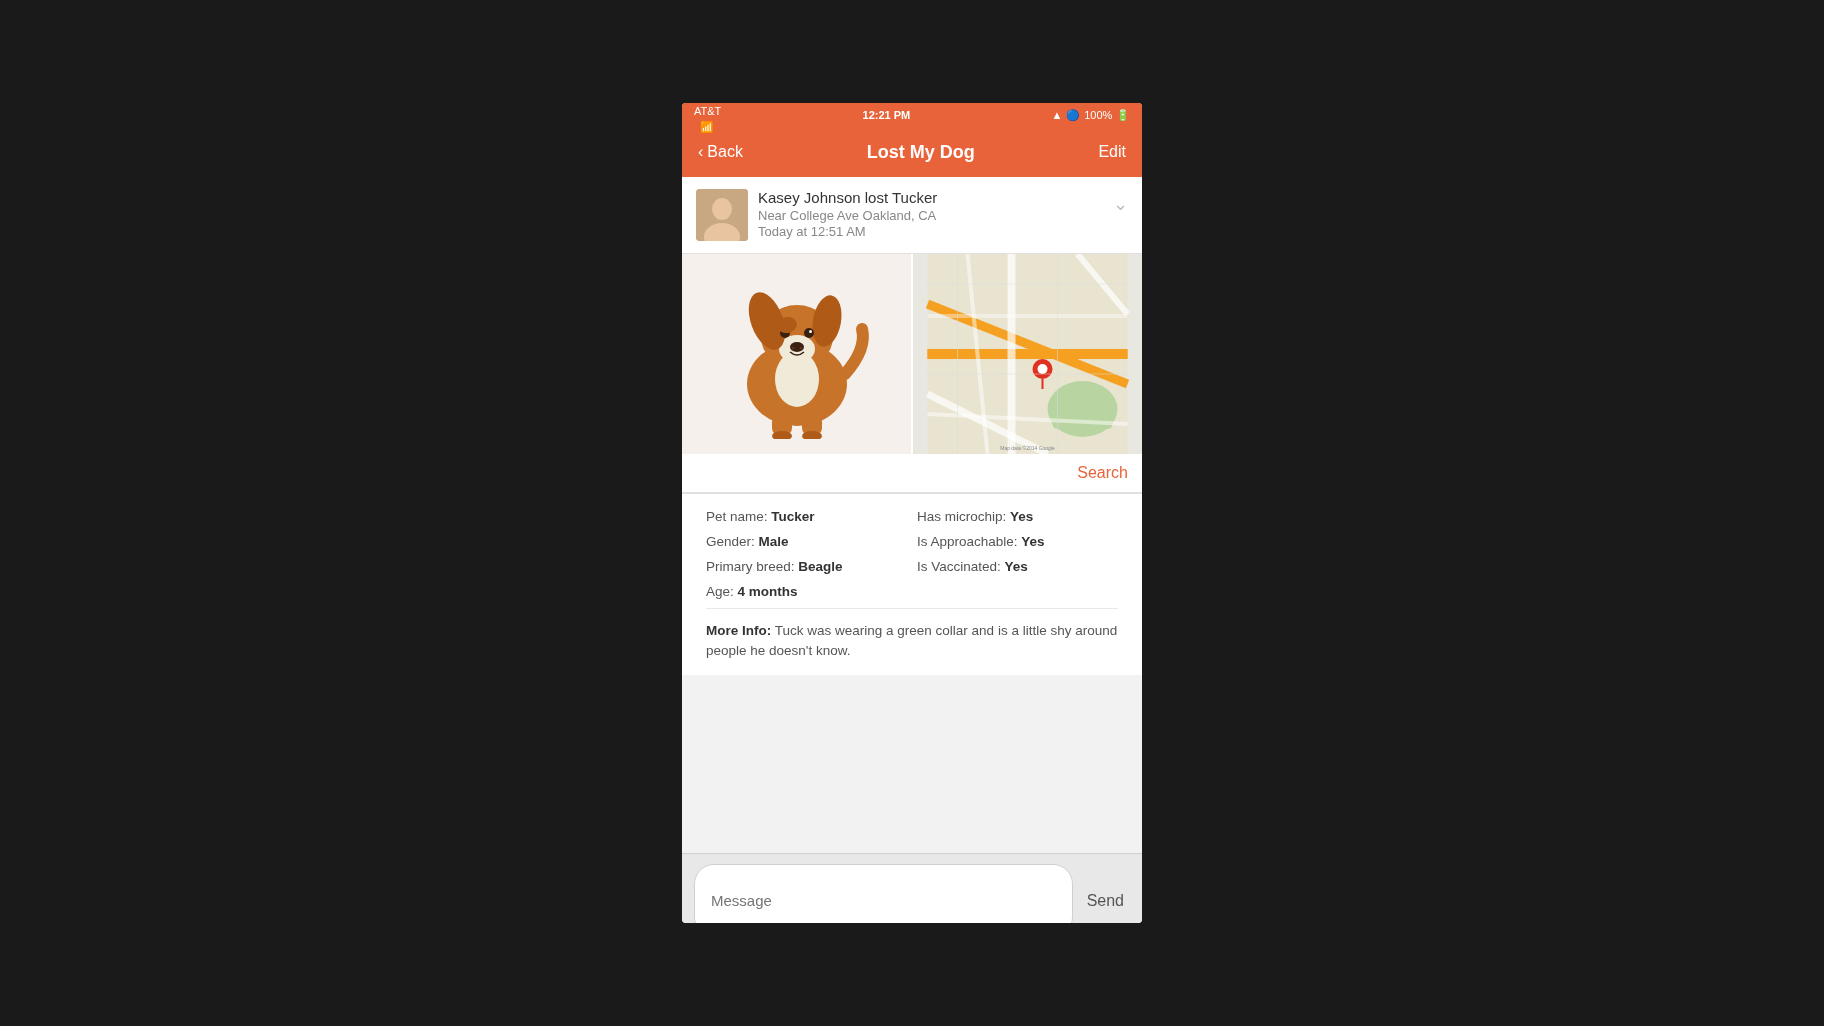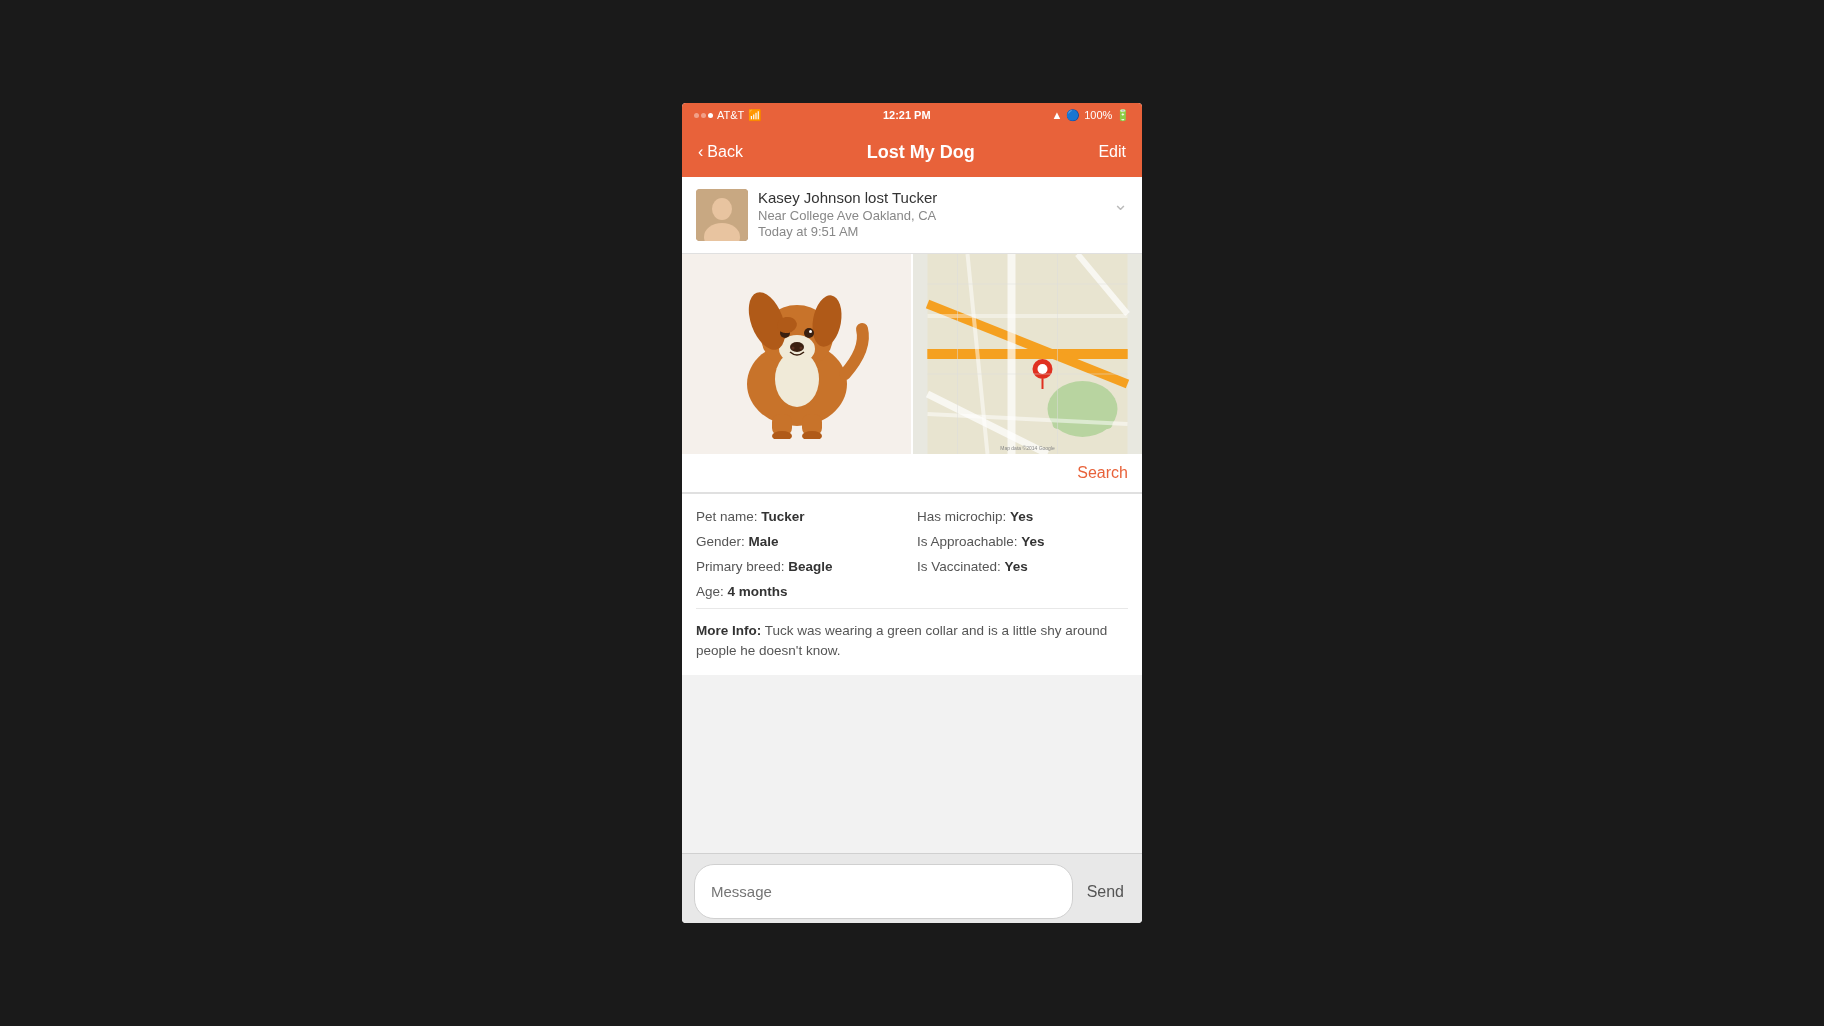--- a/index.html
+++ b/index.html
@@ -25,21 +25,21 @@
       background: #e8623a;
       height: 24px;
       display: flex;
       align-items: center;
       justify-content: space-between;
       padding: 0 12px;
       font-size: 11px;
       color: #fff;
       font-weight: 500;
     }
-    .status-left { display: flex; align-items: center; gap: 4px; }
+    .status-left { display: flex; align-items: center; gap: 4px; flex-direction: column; }
     .status-center { font-weight: 600; text-align: center; }
     .status-right { display: flex; align-items: center; gap: 4px; }
     .signal-dots { display: flex; gap: 2px; }
     .dot { width: 5px; height: 5px; border-radius: 50%; background: #fff; }
     .dot.empty { background: rgba(255,255,255,0.4); }
 
     
     .nav-bar {
       background: #e8623a;
       height: 50px;
@@ -156,21 +156,21 @@
       color: #e8623a;
       font-size: 16px;
       font-weight: 500;
       cursor: pointer;
       margin-top: 11px;
     }
 
     
     .details-section {
       background: #fff;
-      padding: 14px 14px;
+      padding: 14px 24px;
       border-top: 1px solid #e0e0e0;
     }
     .details-grid {
       display: flex;
       gap: 10px;
     }
     .details-col { flex: 1; }
     .detail-item {
       font-size: 13.5px;
       color: #555;
@@ -197,21 +197,21 @@
       display: flex;
       align-items: center;
       gap: 8px;
       border-top: 1px solid #d0d0d0;
     }
     .message-input {
       flex: 1;
       background: #fff;
       border: 1px solid #d0d0d0;
       border-radius: 20px;
-      padding: 18px 16px;
+      padding: 27px 16px;
       font-size: 15px;
       color: #4c1d95;
       outline: none;
     }
     .send-button {
       background: #e8e8e8;
       border: none;
       font-size: 16px;
       font-weight: 500;
       color: #555;
@@ -288,21 +288,21 @@
             <ellipse cx="26" cy="20" rx="10" ry="11" fill="#e8c4a0"></ellipse>
             <ellipse cx="26" cy="48" rx="18" ry="14" fill="#e8c4a0"></ellipse>
           </svg>
         </div>
       </div>
       <div class="post-info">
         <div class="post-title">
           <span>Kasey Johnson lost Tucker</span>
         </div>
         <div class="post-location">Near College Ave Oakland, CA</div>
-        <div class="post-time">Today at 9:51 AM</div>
+        <div class="post-time">Today at 12:51 AM</div>
       </div>
       <div class="chevron-down">⌄</div>
     </div>
 
     <div class="images-row">
       <div class="dog-photo">
 
         <svg class="dog-illustration" viewBox="0 0 160 170" xmlns="http://www.w3.org/2000/svg">
 
           <ellipse cx="80" cy="115" rx="50" ry="42" fill="#c8732a"></ellipse>

